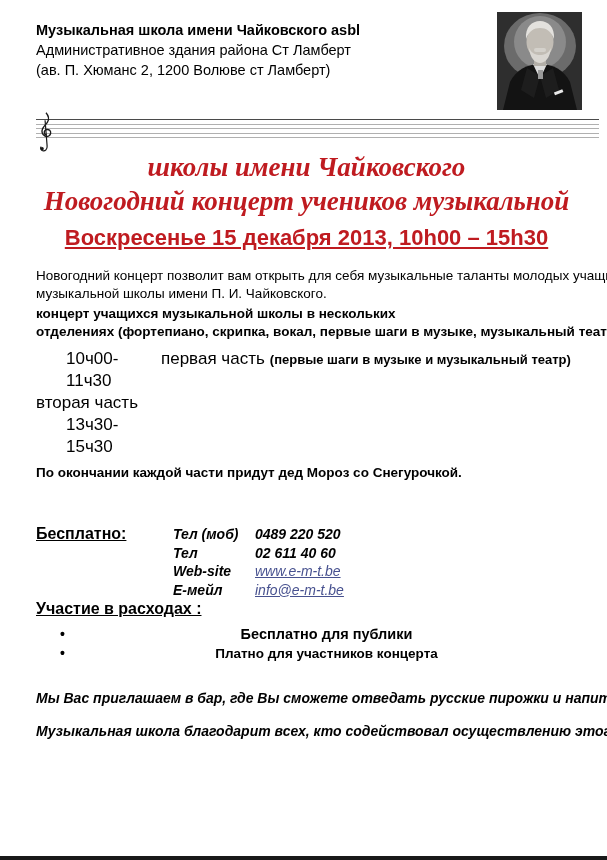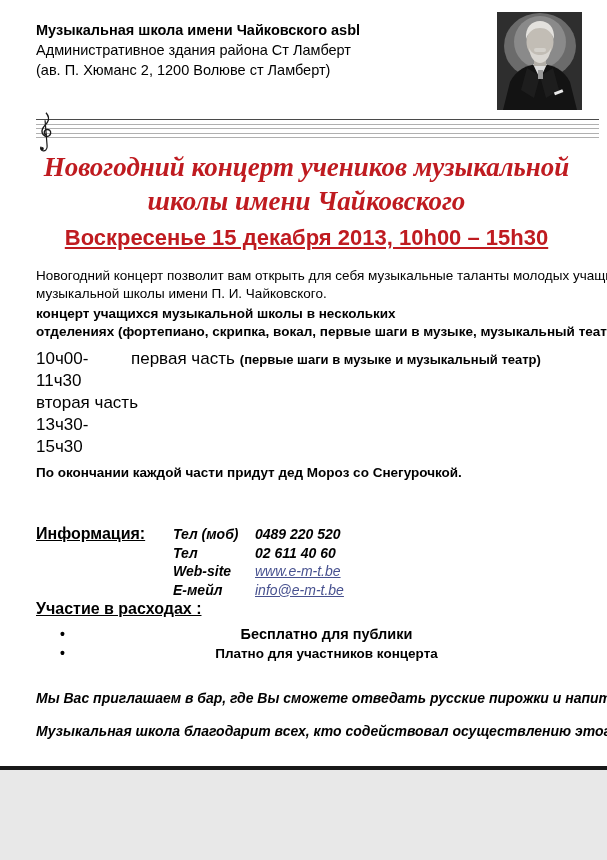--- a/index.html
+++ b/index.html
@@ -1,17 +1,17 @@
 <!DOCTYPE html>
 <html style="--accent-red: #bf1b20; --link-blue: #47518f;"><head>
 <meta charset="utf-8">
 <style>
   html,body { margin:0; padding:0; background:#e8e8e8; }
   .page {
-    position:relative; width:607px; height:770px; margin:0 auto;
+    position:relative; width:607px; height:860px; margin:0 auto;
     background:#ffffff; overflow:hidden;
     font-family:"Liberation Sans", sans-serif; color:#000;
   }
   .content { padding:20px 30px 0 36px; }
   .nowrap { white-space:nowrap; }
 
   
   .org-name { font-weight:bold; font-size:14.5px; line-height:20px; white-space:nowrap; }
   .address  { font-size:14.5px; line-height:20px; white-space:nowrap; }
 
@@ -41,21 +41,21 @@
   }
 
   
   .intro { margin-top:16px; font-size:13.5px; line-height:18px; }
 
   .program-heading { margin-top:17px; font-size:21px; line-height:25px; font-weight:bold; font-style:italic; }
   .program-desc { margin-top:2px; font-size:13.5px; font-weight:bold; line-height:18px; }
 
   .schedule { margin-top:7px; }
   .schedule-row { display:flex; align-items:baseline; font-size:17px; line-height:22px; }
-  .schedule-time { width:95px; flex:0 0 95px; }
+  .schedule-time { width:95px; flex:0 0 95px;margin-left:30px; }
   .schedule-part { }
   .schedule-note { font-size:13px; font-weight:bold; margin-left:5px; white-space:nowrap; }
 
   .after-note { margin-top:6px; font-size:13.5px; font-weight:bold; line-height:18px; }
 
   
   .info { margin-top:43px; display:flex; align-items:flex-start; }
   .info-heading { width:137px; flex:0 0 137px; font-size:16px; font-weight:bold; text-decoration:underline; line-height:18.5px; }
   .info-rows { }
   .info-row { display:flex; align-items:center; line-height:18.5px; }
@@ -101,22 +101,22 @@
       <span class="clef">
         <svg width="17" height="44" viewBox="0 0 24 60">
           <path d="M12.7 1.5 C16.2 5.5 17.3 10.5 14.8 14.6 C12.8 17.9 9.4 20.6 7.8 24.2 C6.1 28.1 7.3 32.6 11.3 34.3 C15.1 35.9 19 33.8 19.3 30.2 C19.6 26.9 17 24.6 13.9 25.1 C11.5 25.5 9.9 27.5 10.3 29.8 C10.6 31.6 12 32.7 13.6 32.7" fill="none" stroke="#1a1a1a" stroke-width="1.9"></path>
           <path d="M11.4 12 L14.3 48.5 C14.7 53 11.5 56 8 55 C5.2 54.2 4.2 51 6 49.2" fill="none" stroke="#1a1a1a" stroke-width="1.7"></path>
           <circle cx="7.3" cy="52.1" r="2.3" fill="#1a1a1a"></circle>
         </svg>
       </span>
     </div>
 
     <div class="main-title">
+      <div class="nowrap">школы имени Чайковского</div>
       <div class="nowrap">Новогодний концерт учеников музыкальной</div>
-      <div class="nowrap">школы имени Чайковского</div>
     </div>
 
     <div class="date-line nowrap">Воскресенье 15 декабря 2013, 10h00 – 15h30</div>
 
     <div class="intro">
       <div class="nowrap">Новогодний концерт позволит вам открыть для себя музыкальные таланты молодых учащихся</div>
       <div class="nowrap">музыкальной школы имени П. И. Чайковского.</div>
     </div>
 
     <div class="program-desc">
@@ -134,21 +134,21 @@
         <span class="schedule-part">вторая часть</span>
       </div>
       <div class="schedule-row">
         <span class="schedule-time">13ч30-15ч30</span>
       </div>
     </div>
 
     <div class="after-note nowrap">По окончании каждой части придут дед Мороз со Снегурочкой.</div>
 
     <div class="info">
-      <div class="info-heading">Информация:</div>
+      <div class="info-heading">Бесплатно:</div>
       <div class="info-rows">
         <div class="info-row">
           <span class="info-label">Тел (моб)</span>
           <span class="info-value">0489 220 520</span>
         </div>
         <div class="info-row">
           <span class="info-label">Тел</span>
           <span class="info-value">02 611 40 60</span>
         </div>
         <div class="info-row">

